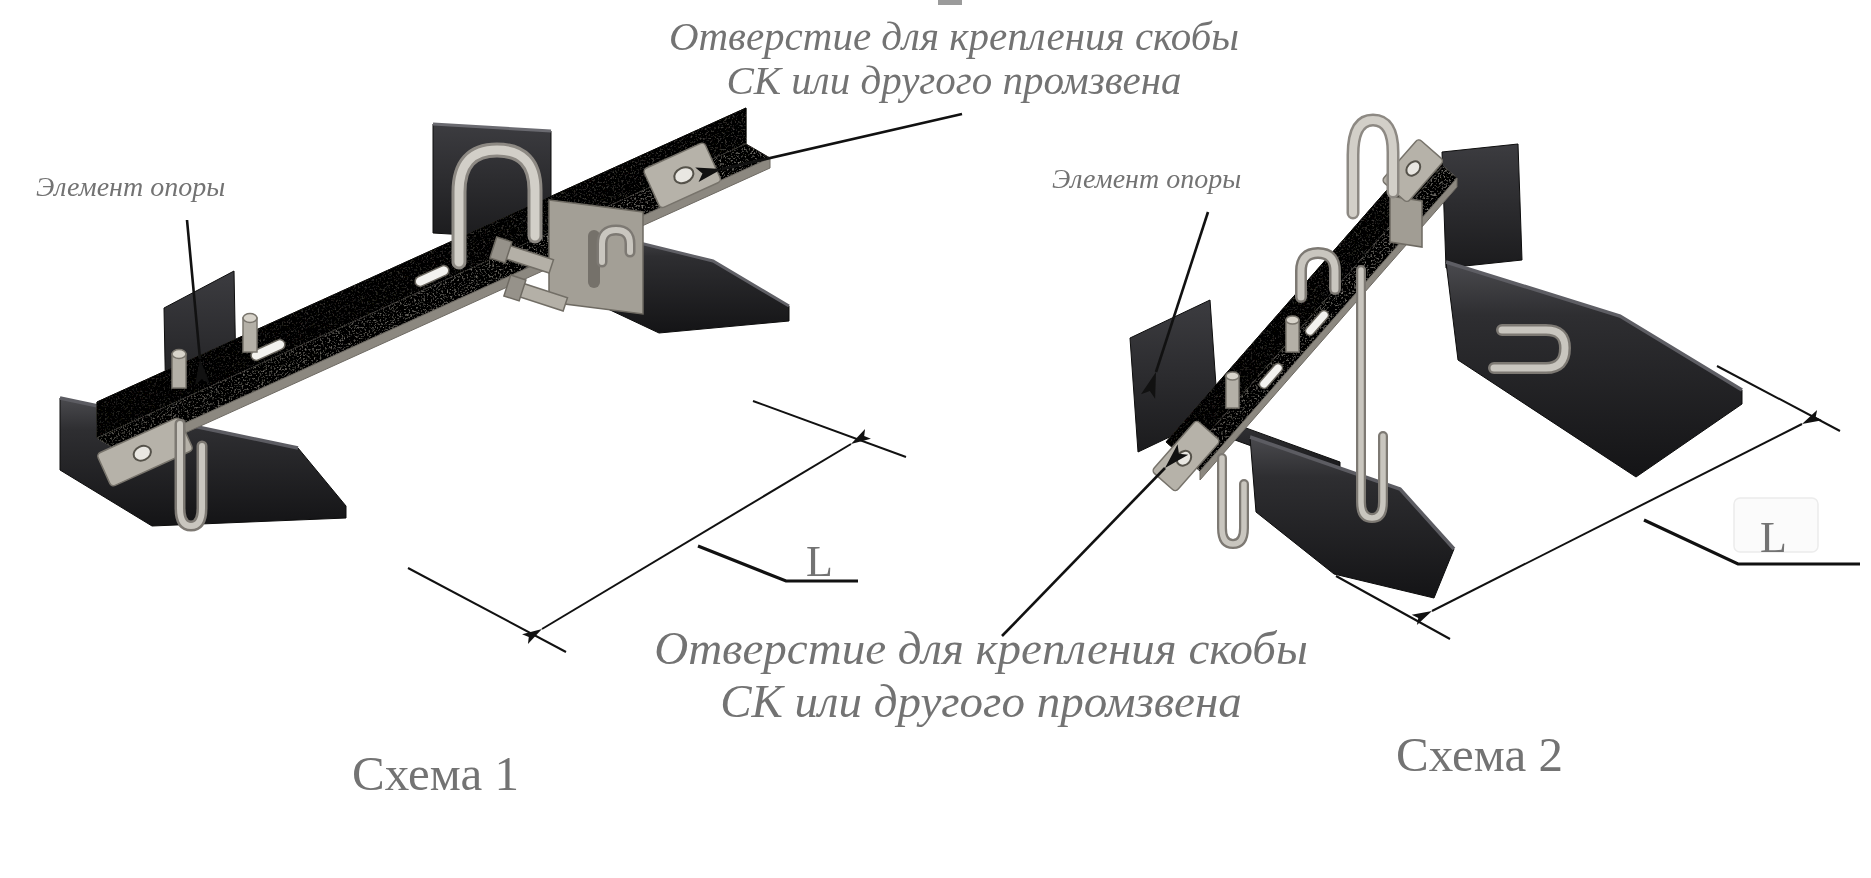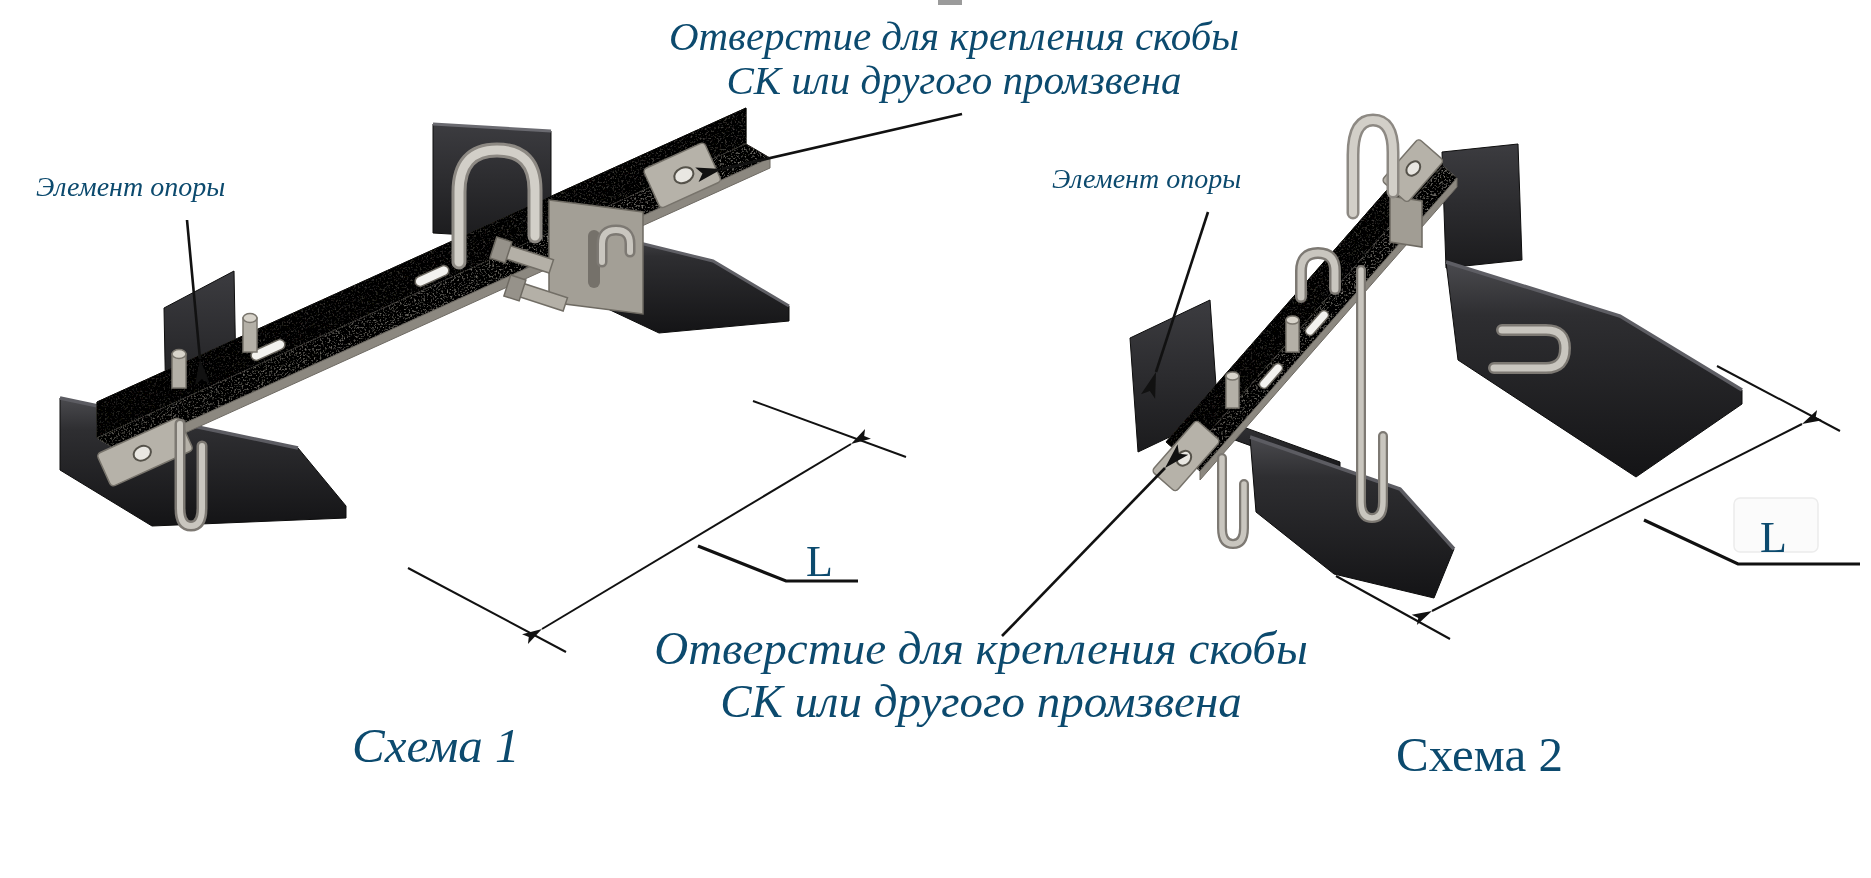--- a/index.html
+++ b/index.html
@@ -12,21 +12,21 @@
     overflow: hidden;
     font-family: "Liberation Serif", serif;
   }
   .drawing-layer {
     position: absolute;
     left: 0; top: 0;
     width: 1871px; height: 878px;
   }
   .lbl {
     position: absolute;
-    color: #0c4a6e;
+    color: #737373;
     white-space: nowrap;
     font-family: "Liberation Serif", serif;
     line-height: 1.08;
   }
   .lbl.it { font-style: italic; }
   .lbl.center { transform: translateX(-50%); text-align: center; }
   .annotation { font-size: 41px; }
   .annotation-bottom { font-size: 47px; line-height: 1.13; }
   .support-label { font-size: 28px; }
   .dim-label { font-size: 44px; }
@@ -243,17 +243,17 @@
 
   <div class="lbl dim-label" style="left:806px; top:538px;">L</div>
 
   <div class="lbl dim-label" style="left:1760px; top:514px;">L</div>
 
   <div class="lbl it center annotation-bottom" style="left:981px; top:622px;">
     <span style="display:block">Отверстие для крепления скобы</span>
     <span style="display:block">СК или другого промзвена</span>
   </div>
 
-  <div class="lbl caption" style="left:352px; top:720px;font-style:italic;">Схема 1</div>
+  <div class="lbl caption" style="left:352px; top:748px;">Схема 1</div>
 
   <div class="lbl caption" style="left:1396px; top:729px;">Схема 2</div>
 
 </div>
 
 </body></html>

